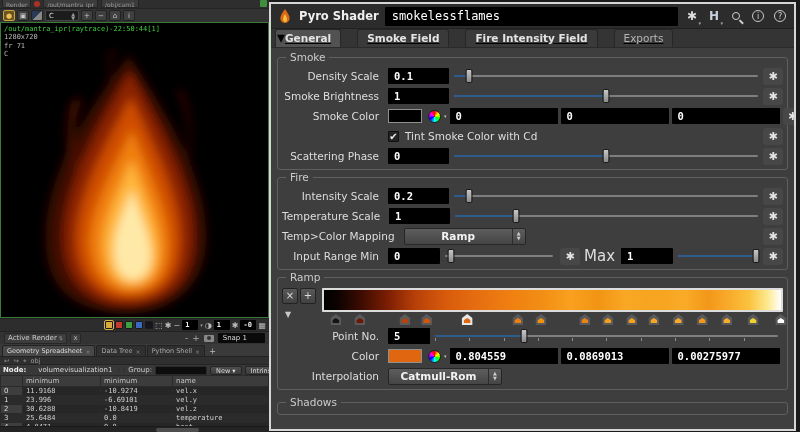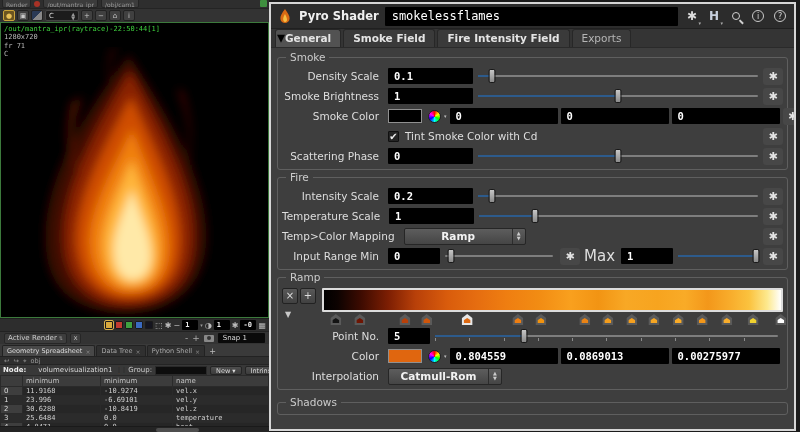--- a/index.html
+++ b/index.html
@@ -67,31 +67,31 @@
   .pw-header { height:25px; background:#2c2c2c; display:flex; align-items:center; gap:6px; padding:0 6px; border-bottom:1px solid #202020; }
   .pw-title { color:#f0f0f0; font-size:11.5px; font-weight:bold; white-space:nowrap; }
   .pw-name { flex:1; background:#000; color:#fff; font:12px "DejaVu Sans Mono",monospace; padding:2px 7px; height:19px; border-radius:1px; }
   .hicon { width:16px; height:16px; display:flex; align-items:center; justify-content:center; color:#dcdcdc; font-size:12px; position:relative; }
   .hicon .sub { position:absolute; bottom:-2px; right:-1px; font-size:5px; color:#aaa; }
   .hicon.hh { color:#c6cfdd; font-weight:bold; font-size:12px; }
   .circ { width:12px; height:12px; border:1px solid #c9c9c9; border-radius:50%; color:#d6d6d6; font-size:8px; display:flex; align-items:center; justify-content:center; }
   .mag { width:8px; height:8px; border:1.5px solid #d0d0d0; border-radius:50%; position:relative; }
   .mag::after { content:""; position:absolute; width:5px; height:1.5px; background:#d0d0d0; transform:rotate(45deg); left:6px; top:8px; }
   .flame-ic { width:16px; height:16px; position:relative; }
-  .pw-tabs { height:19px; background:#343434; display:flex; align-items:flex-end; gap:2px; padding:2px 4px 0 4px; border-bottom:1px solid #2a2a2a; }
+  .pw-tabs { height:19px; background:#343434; display:flex; align-items:flex-end; gap:16px; padding:2px 4px 0 4px; border-bottom:1px solid #2a2a2a;text-decoration:underline; }
   .tab { background:#3a3a3a; border:1px solid #272727; border-bottom:none; border-radius:3px 3px 0 0; color:#e4e4e4; font-size:10.5px; font-weight:bold; padding:2px 9px 3px 9px; white-space:nowrap; }
   .tab.active { background:#525252; }
   .tab.dim { color:#b5b5b5; font-weight:normal; }
   .pw-body { padding:2px 4px 0 4px; }
   .group { position:relative; border:1px solid #5f5f5f; border-radius:3px; margin:7px 2px 3px 2px; padding:8px 4px 3px 4px; }
   .group-label { position:absolute; top:-7px; left:8px; background:#3e3e3e; color:#cbcbcb; font-size:10.5px; padding:0 4px; }
   .prow { display:flex; align-items:center; height:20px; }
   .plabel { flex:0 0 106px; text-align:right; padding-right:9px; color:#dedede; font-size:10.5px; white-space:nowrap; }
   .pfield { background:#000; color:#fff; font:bold 10.5px "DejaVu Sans Mono",monospace; padding:0 6px; height:16px; line-height:16px; border-radius:1px; flex:0 0 auto; }
-  .w70 { width:85px; } .w52 { width:52px; } .w42 { width:42px; } .w108 { width:108px; margin-right:3px; }
+  .w70 { width:61px; } .w52 { width:52px; } .w42 { width:42px; } .w108 { width:108px; margin-right:3px; }
   .slider { position:relative; flex:1 1 auto; height:16px; margin:0 5px; }
   .slider .track { position:absolute; left:0; right:0; top:7px; height:2px; background:#7e7e7e; border-radius:1px; }
   .slider .fill { position:absolute; left:0; top:7px; height:2px; background:#2d5b8c; }
   .slider .ticks { position:absolute; left:0; right:0; top:10px; height:3px; background:repeating-linear-gradient(90deg,#8c8c8c 0 1px,transparent 1px 10%); }
   .slider .handle { position:absolute; top:1px; width:7px; height:14px; transform:translateX(-50%); background:linear-gradient(180deg,#c6c6c6,#8b8b8b); border:1px solid #191919; border-radius:2px; }
   .slider.short { flex:0 0 108px; }
   .gearbox { width:20px; height:17px; background:#474747; border-radius:3px; display:flex; align-items:center; justify-content:center; margin-left:auto; flex:0 0 auto; }
   .gearbox.inline { margin-left:2px; margin-right:2px; }
   .gearbox::before { content:"\2731"; color:#e3e3e3; font-size:11px; }
   .swatch { width:34px; height:14px; border:1px solid #909090; flex:0 0 auto; }

